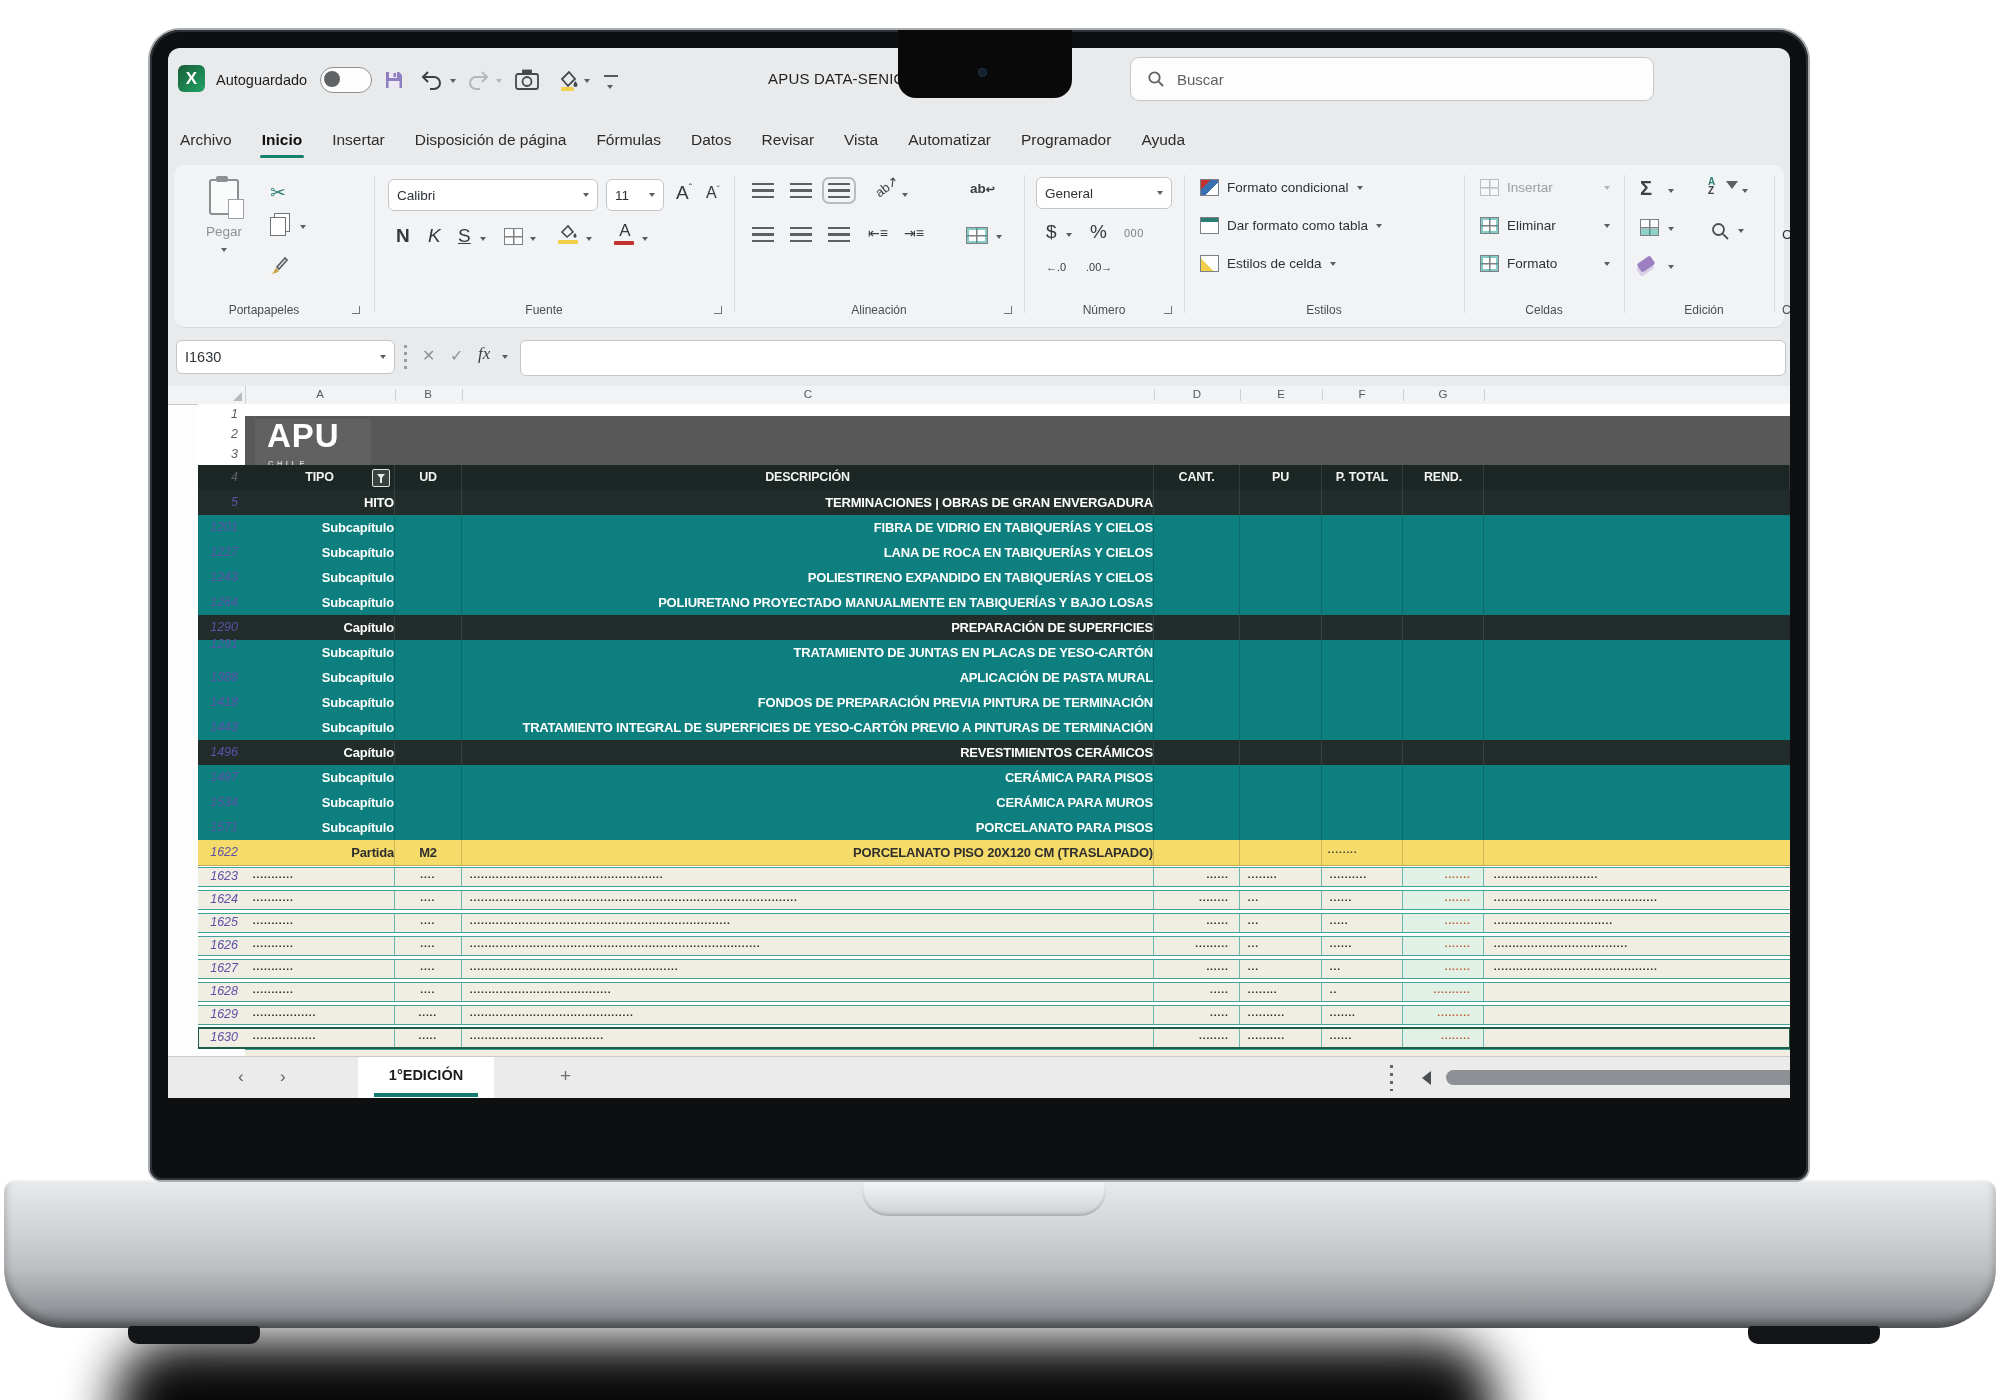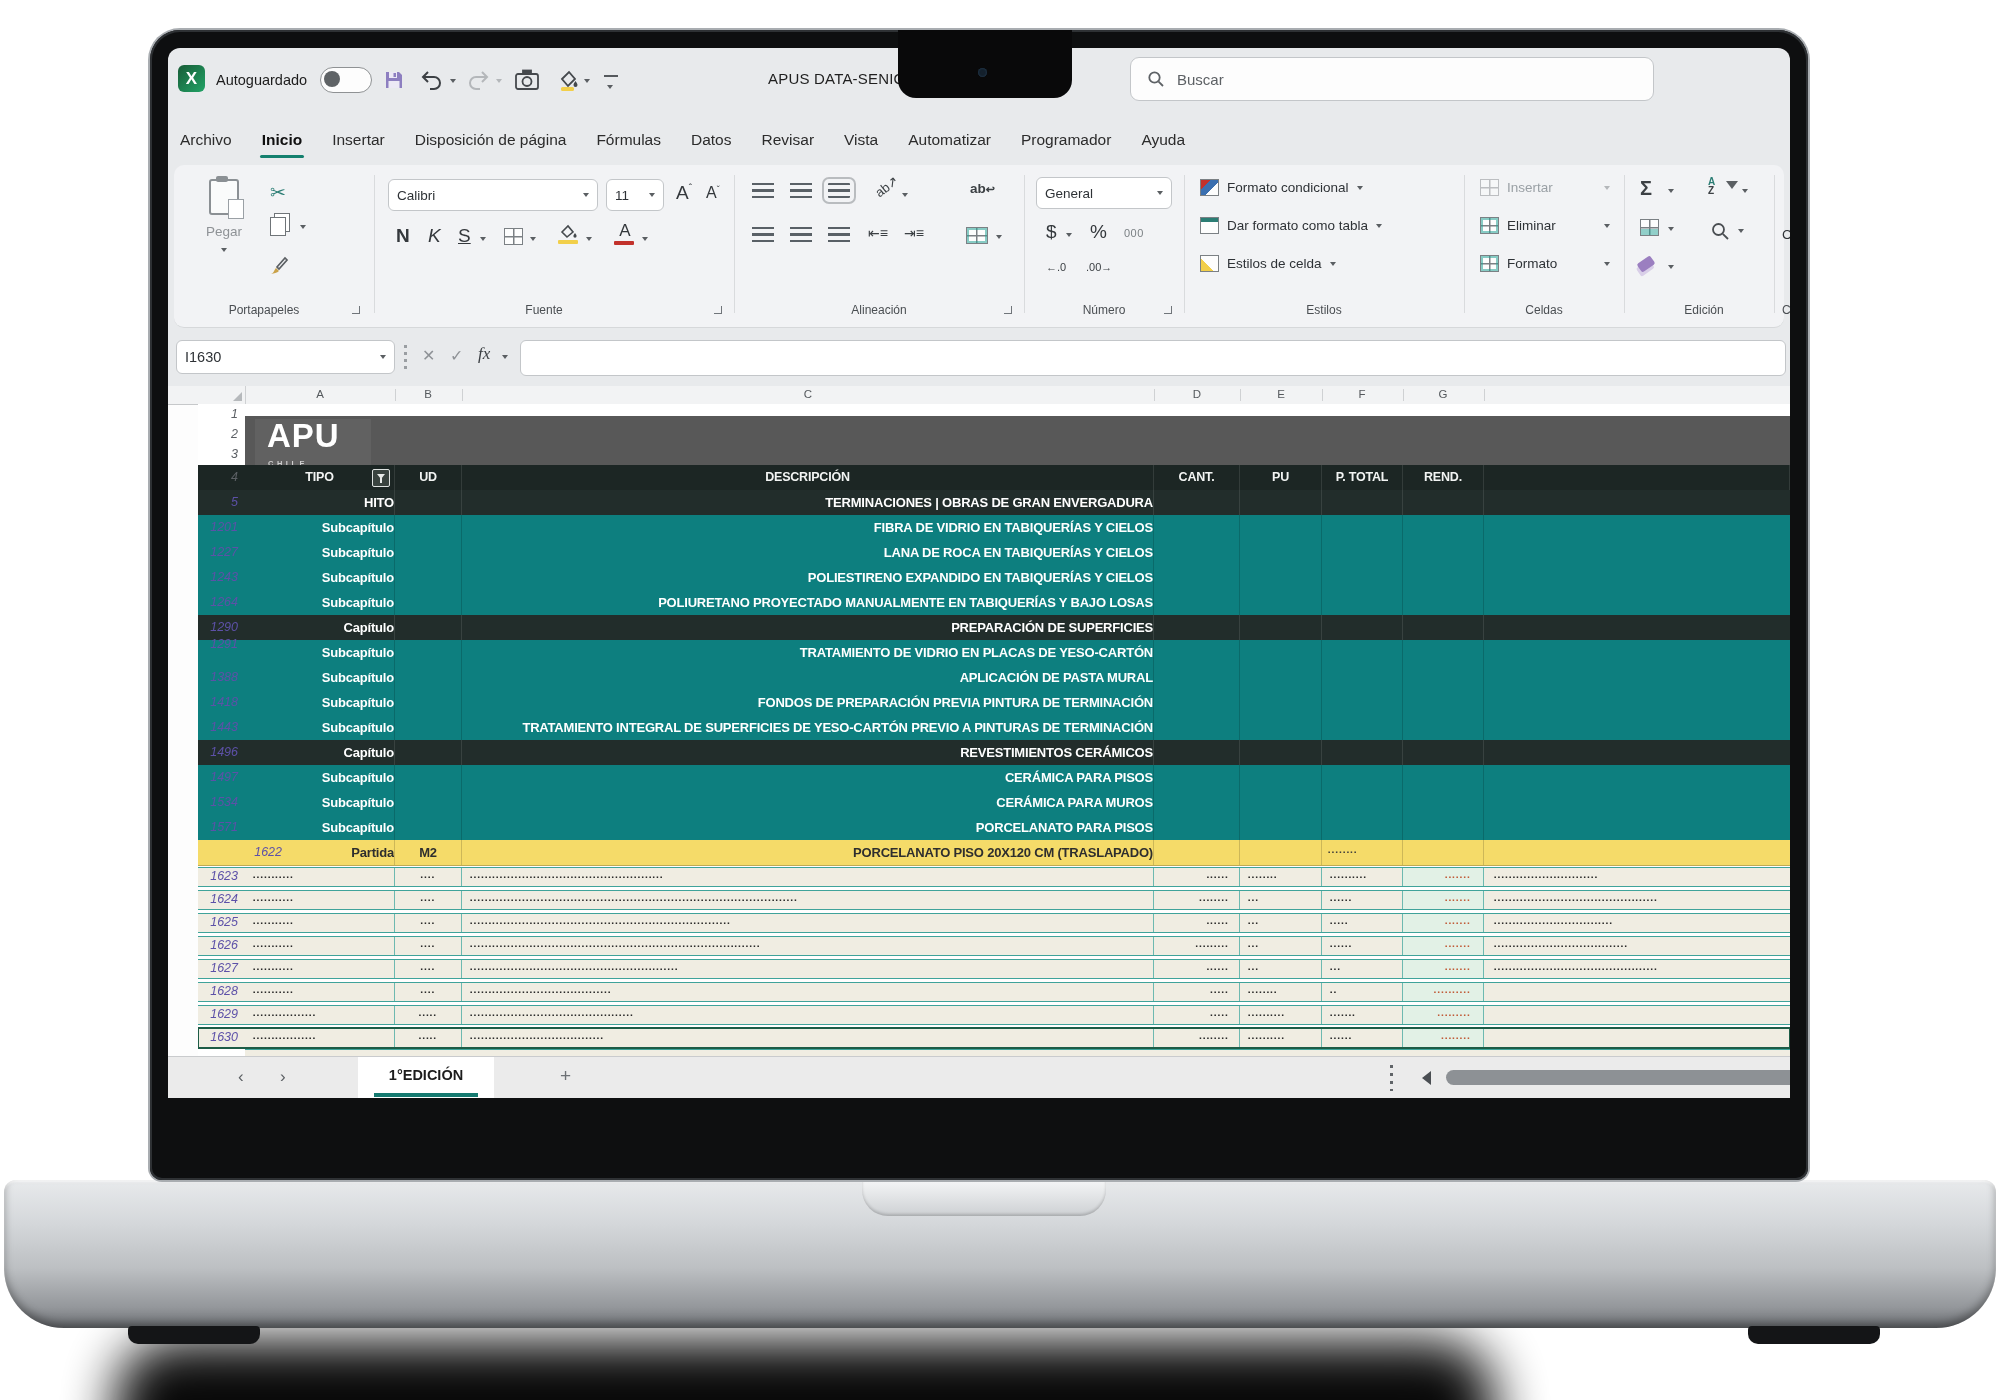--- a/index.html
+++ b/index.html
@@ -490,21 +490,21 @@
             <div class="cell dark-sep" style="left: 956px; width: 86px;"></div>
             <div class="cell dark-sep" style="left: 1042px; width: 82px;"></div>
             <div class="cell dark-sep" style="left: 1124px; width: 81px;"></div>
             <div class="cell dark-sep" style="left: 1205px; width: 81px;"></div>
             <div class="cell " style="left: 1286px; width: 306px;"></div>
           </div>
           <div class="abs gutter-num" style="left: 0px; top: 211px; width: 40px; height: 25px; line-height: 25px;">1290</div>
           <div class="abs row r-sub" style="top: 236px; height: 25px; border-bottom: 1px solid rgba(0, 0, 0, 0.22);">
             <div class="cell sec-txt teal-sep" style="left: 47px; width: 150px; padding-left: 6px;">Subcapítulo</div>
             <div class="cell sec-txt teal-sep" style="left: 197px; width: 67px; text-align: center;"></div>
-            <div class="cell sec-txt teal-sep" style="left: 264px; width: 692px; padding-left: 6px;">TRATAMIENTO DE VIDRIO EN PLACAS DE YESO-CARTÓN</div>
+            <div class="cell sec-txt teal-sep" style="left: 264px; width: 692px; padding-left: 6px;">TRATAMIENTO DE JUNTAS EN PLACAS DE YESO-CARTÓN</div>
             <div class="cell teal-sep" style="left: 956px; width: 86px;"></div>
             <div class="cell teal-sep" style="left: 1042px; width: 82px;"></div>
             <div class="cell teal-sep" style="left: 1124px; width: 81px;"></div>
             <div class="cell teal-sep" style="left: 1205px; width: 81px;"></div>
             <div class="cell " style="left: 1286px; width: 306px;"></div>
           </div>
           <div class="abs gutter-num" style="left: 0px; top: 228px; width: 40px; height: 25px; line-height: 25px;">1291</div>
           <div class="abs row r-sub" style="top: 261px; height: 25px; border-bottom: 1px solid rgba(0, 0, 0, 0.22);">
             <div class="cell sec-txt teal-sep" style="left: 47px; width: 150px; padding-left: 6px;">Subcapítulo</div>
             <div class="cell sec-txt teal-sep" style="left: 197px; width: 67px; text-align: center;"></div>
@@ -585,21 +585,21 @@
           <div class="abs row r-partida" style="top: 436px; height: 25px; border-bottom: 1px solid rgba(0, 0, 0, 0.22);">
             <div class="cell sec-txt teal-sep" style="left: 47px; width: 150px; padding-left: 6px; color: rgb(46, 46, 46);">Partida</div>
             <div class="cell sec-txt teal-sep" style="left: 197px; width: 67px; text-align: center; color: rgb(46, 46, 46);">M2</div>
             <div class="cell sec-txt teal-sep" style="left: 264px; width: 692px; padding-left: 6px; color: rgb(46, 46, 46);">PORCELANATO PISO 20X120 CM (TRASLAPADO)</div>
             <div class="cell teal-sep" style="left: 956px; width: 86px;"></div>
             <div class="cell teal-sep" style="left: 1042px; width: 82px;"></div>
             <div class="cell teal-sep" style="left: 1124px; width: 81px; font-size: 6px; letter-spacing: 1.6px; color: rgb(58, 58, 58); line-height: 25px; padding-left: 6px;">▪▪▪▪▪▪▪▪</div>
             <div class="cell teal-sep" style="left: 1205px; width: 81px;"></div>
             <div class="cell " style="left: 1286px; width: 306px;"></div>
           </div>
-          <div class="abs gutter-num" style="left: 0px; top: 436px; width: 40px; height: 25px; line-height: 25px; margin-left: 44px;">1622</div>
+          <div class="abs gutter-num" style="left: 0px; top: 436px; width: 40px; height: 25px; line-height: 25px;">1622</div>
           <div class="abs row drow" style="top: 461px;">
             <div class="dbox">
               <div class="cell dcell" style="left: 47px; width: 150px; padding-left: 8px;">▪▪▪▪▪▪▪▪▪▪▪</div>
               <div class="cell dcell" style="left: 197px; width: 67px; text-align: center;">▪▪▪▪</div>
               <div class="cell dcell" style="left: 264px; width: 692px; padding-left: 8px;">▪▪▪▪▪▪▪▪▪▪▪▪▪▪▪▪▪▪▪▪▪▪▪▪▪▪▪▪▪▪▪▪▪▪▪▪▪▪▪▪▪▪▪▪▪▪▪▪▪▪▪▪</div>
               <div class="cell dcell" style="left: 956px; width: 86px; text-align: right; padding-right: 10px;">▪▪▪▪▪▪</div>
               <div class="cell dcell" style="left: 1042px; width: 82px; padding-left: 8px;">▪▪▪▪▪▪▪▪</div>
               <div class="cell dcell" style="left: 1124px; width: 81px; padding-left: 8px;">▪▪▪▪▪▪▪▪▪▪</div>
               <div class="cell dcell mint dots-rust" style="left: 1205px; width: 81px; text-align: right; padding-right: 12px;">▪▪▪▪▪▪▪</div>
               <div class="cell dcell" style="left: 1286px; width: 306px; padding-left: 10px; border-right: none;">▪▪▪▪▪▪▪▪▪▪▪▪▪▪▪▪▪▪▪▪▪▪▪▪▪▪▪▪</div>

